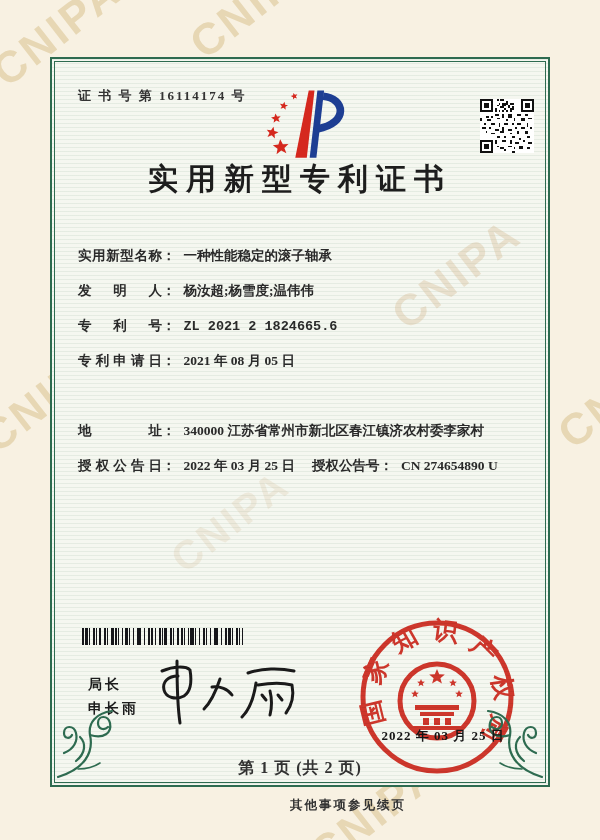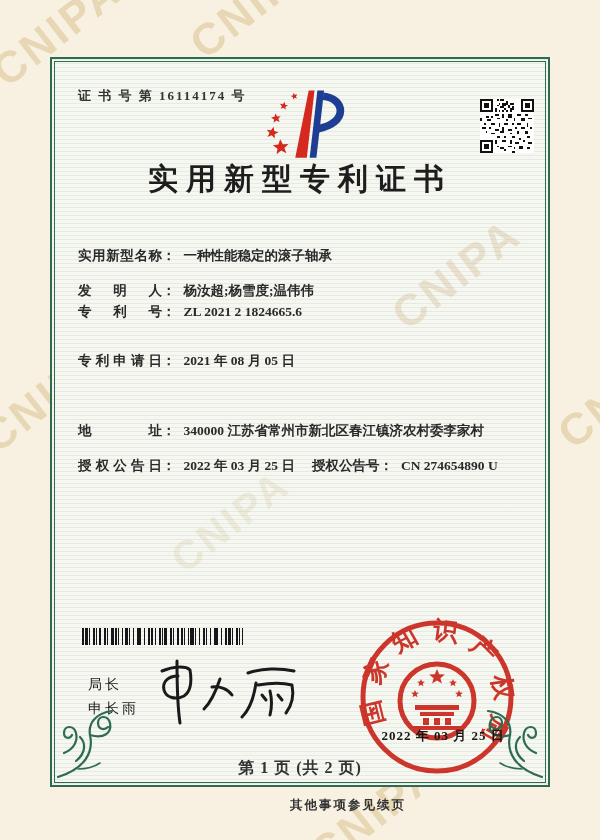--- a/index.html
+++ b/index.html
@@ -50,21 +50,21 @@
   }
   .body-text p{margin:0;text-indent:2em;}
   
   .barcode{
     position:absolute;left:30px;top:569px;width:161px;height:17px;
     background:
       repeating-linear-gradient(90deg,#16161a 0 2px,transparent 2px 3px,#16161a 3px 4px,transparent 4px 7px,#16161a 7px 8px,transparent 8px 11px),
       repeating-linear-gradient(90deg,transparent 0 4px,#16161a 4px 6px,transparent 6px 13px);
   }
   .signer{position:absolute;left:36px;font-family:"Liberation Sans","DejaVu Sans",sans-serif;
-    font-size:14px;font-weight:400;letter-spacing:3px;color:#1c1c1c;}
+    font-size:14px;font-weight:700;letter-spacing:3px;color:#1c1c1c;}
   .signature{position:absolute;left:80px;top:596px;width:190px;height:72px;}
   
   .seal{position:absolute;left:305px;top:558px;width:160px;height:160px;mix-blend-mode:multiply;opacity:0.93;}
   .seal-date{
     position:absolute;left:308px;top:668px;width:166px;text-align:center;z-index:3;
     font-size:13px;font-weight:600;letter-spacing:1px;color:#161616;
   }
   .page-no{position:absolute;left:0;top:699px;width:100%;text-align:center;
     font-size:16px;font-weight:600;letter-spacing:1px;color:#333;}
   .cont-note{position:absolute;left:0;top:797px;width:100%;text-align:center;z-index:1;
@@ -150,21 +150,21 @@
   </span>
 
   <div class="title">实用新型专利证书</div>
 
   <div class="frow" style="top:188px;">
     <span class="flabel">实用新型名称</span><span class="fcolon">：</span><span>一种性能稳定的滚子轴承</span>
   </div>
   <div class="frow" style="top:223px;">
     <span class="flabel">发明人</span><span class="fcolon">：</span><span>杨汝超;杨雪度;温伟伟</span>
   </div>
-  <div class="frow" style="top:244px;">
+  <div class="frow" style="top:258px;font-family:Liberation Mono, monospace;">
     <span class="flabel">专利号</span><span class="fcolon">：</span><span>ZL 2021 2 1824665.6</span>
   </div>
   <div class="frow" style="top:293px;">
     <span class="flabel">专利申请日</span><span class="fcolon">：</span><span>2021 年 08 月 05 日</span>
   </div>
   <div class="frow" style="top:363px;">
     <span class="flabel">地址</span><span class="fcolon">：</span><span>340000 江苏省常州市新北区春江镇济农村委李家村</span>
   </div>
   <div class="frow" style="top:398px;width:448px;">
     <span class="flabel">授权公告日</span><span class="fcolon">：</span><span>2022 年 03 月 25 日</span>

